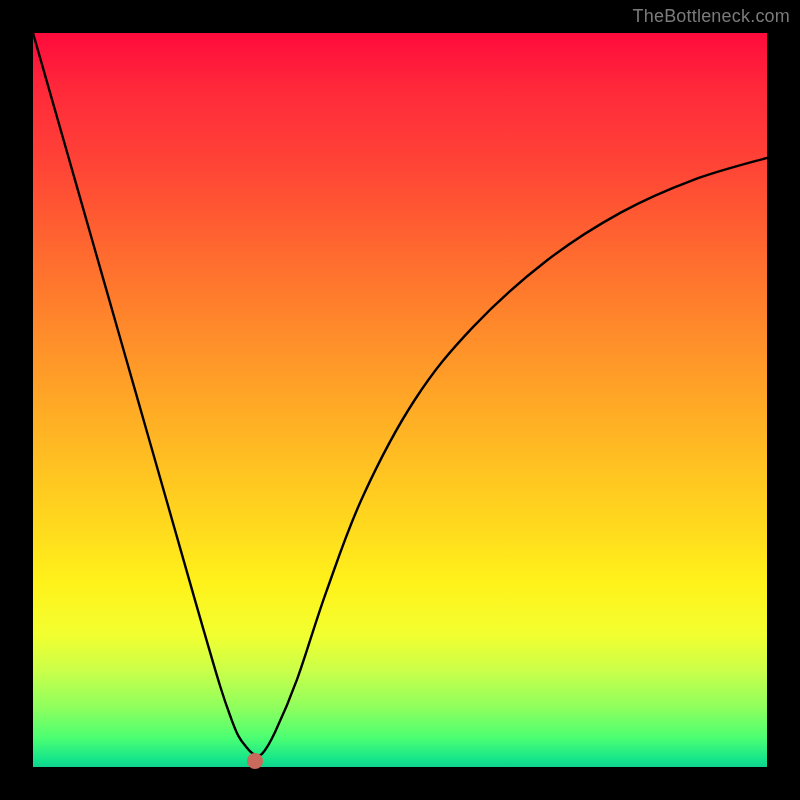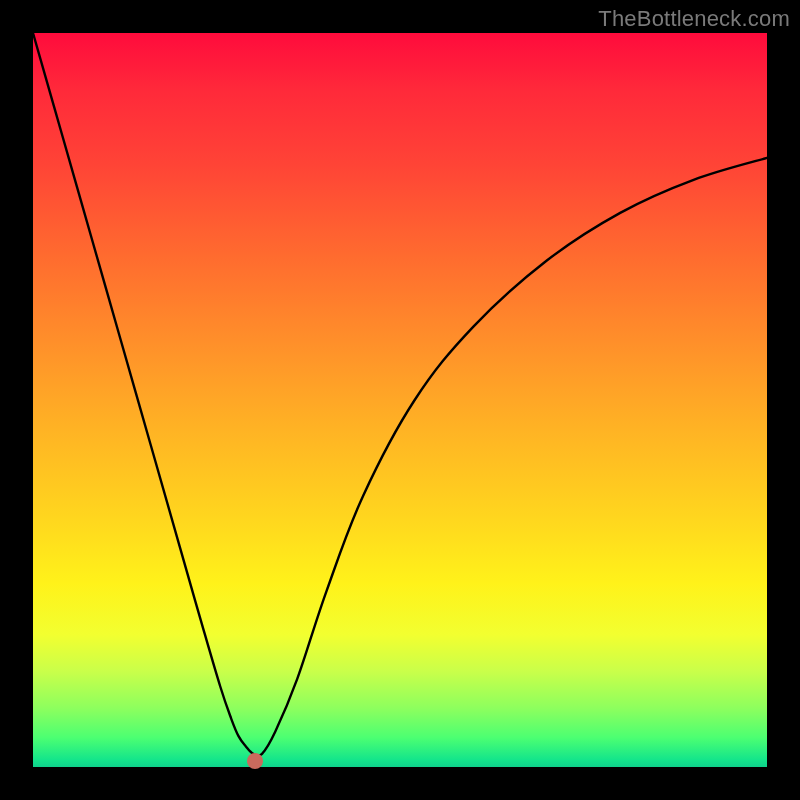--- a/index.html
+++ b/index.html
@@ -42,21 +42,21 @@
       #4cff72 96%,
       #14e58b 99%,
       #0fd28c 100%
     );
   }
   .watermark {
     position: absolute;
     top: 6px;
     right: 10px;
     color: #7a7a7a;
-    font-size: 22px;
+    font-size: 18px;
     font-weight: 500;
     letter-spacing: 0.2px;
     user-select: none;
   }
   svg.curve {
     position: absolute;
     left: 0;
     top: 0;
     width: 734px;
     height: 734px;

